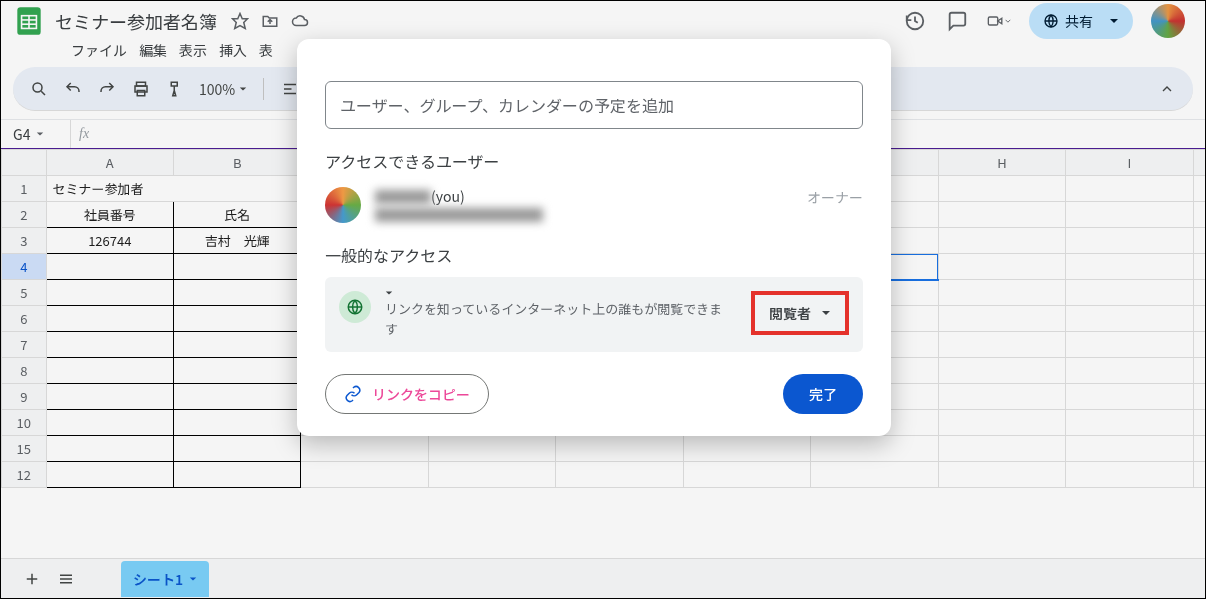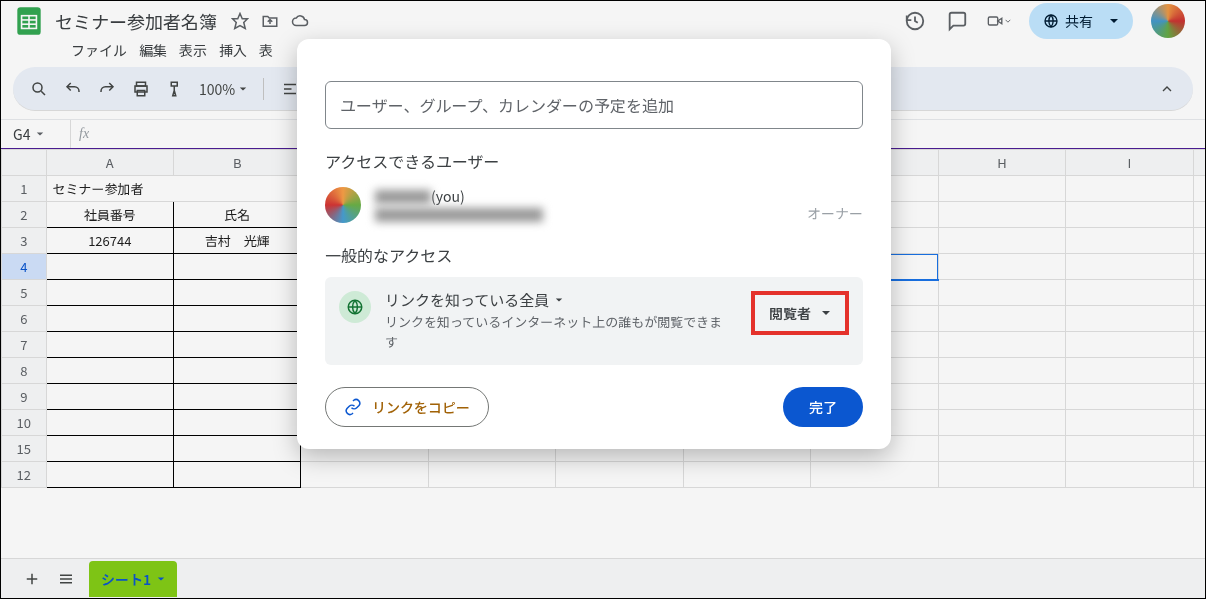--- a/index.html
+++ b/index.html
@@ -50,43 +50,43 @@
   .cell-title { font-size:16px; text-align:left; padding-left:6px; }
   .sel-rowhdr { background:#d3e3fd !important; color:#0b57d0 !important; }
   .sel-cell { outline:1px solid #1a73e8; outline-offset:-1px; border-bottom:2px solid #1a73e8 !important; }
   .colA, .colB { width:120px; }
   .colOther { width:120px; }
   .hdr-cell { border:1px solid #000 !important; background:#fff; }
 
   
   .sheettabs { position:absolute; left:0; right:0; bottom:0; height:40px; background:#f8f9fa; border-top:1px solid #e0e0e0; display:flex; align-items:center; gap:12px; padding-left:20px; font-size:14px; }
   .sheettabs .plus, .sheettabs .menu { color:#444746; width:22px; height:22px; display:flex; align-items:center; justify-content:center; }
-  .sheet-tab { background:#84cc16; color:#0b57d0; font-weight:600; padding:8px 12px; border-radius:4px 4px 0 0; display:flex; align-items:center; gap:6px; }
+  .sheet-tab { background:#7dd3fc; color:#0b57d0; font-weight:600; padding:8px 12px; border-radius:4px 4px 0 0; display:flex; align-items:center; gap:6px;margin-left:32px; }
 
   
   .dialog { position:absolute; left:296px; top:38px; width:594px; background:#fff; border-radius:12px; box-shadow:0 8px 24px rgba(0,0,0,0.25); padding:24px 28px 22px 28px; }
   .dlg-head { display:flex; align-items:center; }
   .dlg-title { font-size:22px; color:#1f1f1f; flex:1; }
   .dlg-icn { width:24px; height:24px; color:#444746; display:flex; align-items:center; justify-content:center; margin-left:14px; }
   .dlg-input { margin-top:18px; border:1px solid #80868b; border-radius:6px; height:48px; width:100%; padding:0 14px; font-size:16px; color:#5f6368; display:flex; align-items:center; }
   .section-label { font-size:16px; color:#3c4043; margin-top:20px; }
-  .user-row { display:flex; align-items:flex-end; gap:14px; margin-top:14px; }
+  .user-row { display:flex; align-items:flex-start; gap:14px; margin-top:14px; }
   .user-avatar { width:36px; height:36px; border-radius:50%; background: conic-gradient(#e94,#6a4,#49c,#c33,#e94); }
   .user-meta { display:flex; flex-direction:column; line-height:1.3; font-size:14px; color:#3c4043; }
   .user-meta .blur { filter: blur(4px); color:#999; }
   .owner-lbl { margin-left:auto; color:#9aa0a6; font-size:14px; }
   .general-box { background:#f1f3f4; border-radius:6px; margin-top:10px; padding:12px 14px 14px 14px; }
   .gen-row { display:flex; align-items:flex-start; gap:14px; }
   .globe { width:32px; height:32px; border-radius:50%; background:#ceead6; color:#137333; display:flex; align-items:center; justify-content:center; flex-shrink:0; margin-top:2px; }
   .gen-text { flex:1; }
   .gen-title { font-size:15px; display:flex; align-items:center; gap:6px; color:#3c4043; }
   .gen-sub { font-size:13px; color:#5f6368; line-height:1.5; margin-top:2px; max-width:340px; }
   .role-dd { color:#3c4043; font-size:14px; font-weight:600; display:flex; align-items:center; gap:10px; padding:8px 14px; border:4px solid #e4312b; margin-top:2px; }
   .dlg-foot { display:flex; align-items:center; margin-top:22px; }
-  .copy-link { border:1px solid #747775; border-radius:22px; height:40px; padding:0 18px; display:flex; align-items:center; gap:10px; color:#a16207; font-size:14px; font-weight:500; }
+  .copy-link { border:1px solid #747775; border-radius:22px; height:40px; padding:0 18px; display:flex; align-items:center; gap:10px; color:#ec4899; font-size:14px; font-weight:500; }
   .done-btn { margin-left:auto; background:#0b57d0; color:#fff; border-radius:22px; height:40px; padding:0 26px; display:flex; align-items:center; font-size:14px; font-weight:500; }
 
   svg { display:block; }
 </style>
 </head>
 <body>
 
 <div id="app">
 
   <div class="titlebar">
@@ -492,21 +492,20 @@
     <div class="general-box">
       <div class="gen-row">
         <div class="globe">
             <svg width="18" height="18" viewBox="0 0 24 24" fill="none" stroke="currentColor" stroke-width="2">
               <circle cx="12" cy="12" r="9"></circle>
               <path d="M3 12h18M12 3a14 14 0 010 18M12 3a14 14 0 000 18"></path>
             </svg>
           </div>
         <div class="gen-text">
           <div class="gen-title">
-            <span>リンクを知っている全員</span>
             <svg width="8" height="8" viewBox="0 0 10 10">
                 <path d="M1 3l4 4 4-4" fill="#3c4043"></path>
               </svg>
           </div>
           <div class="gen-sub">リンクを知っているインターネット上の誰もが閲覧できます</div>
         </div>
         <div class="role-dd">
           <span>閲覧者</span>
           <svg width="10" height="10" viewBox="0 0 10 10">
               <path d="M1 3l4 4 4-4" fill="#3c4043"></path>

